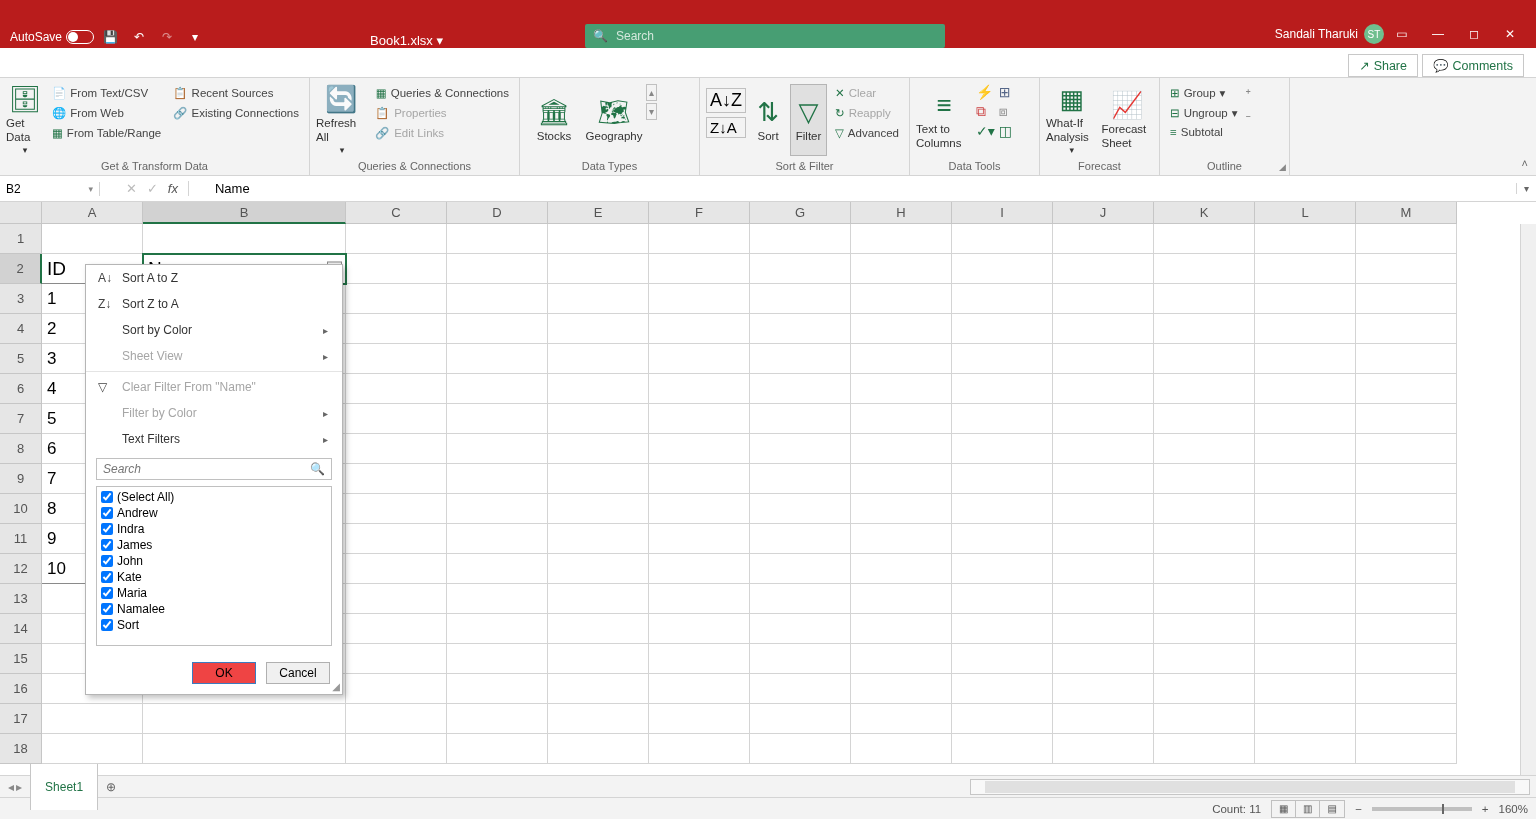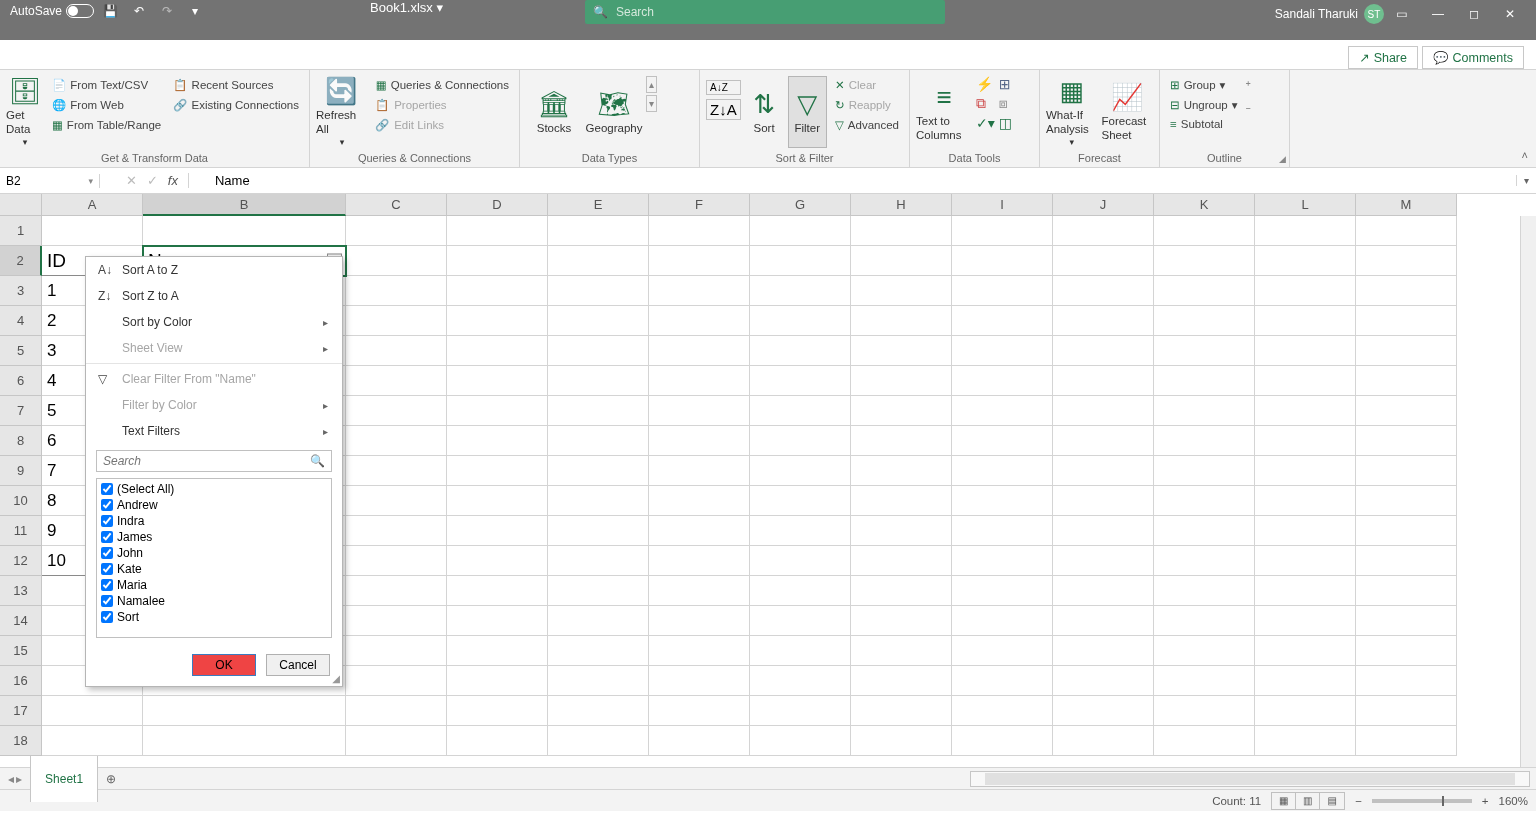--- a/index.html
+++ b/index.html
@@ -1,19 +1,19 @@
 <!DOCTYPE html>
 <html><head>
 <meta charset="utf-8">
 <style>
 * { margin: 0; padding: 0; box-sizing: border-box; font-family: "Segoe UI", Tahoma, sans-serif; }
 body { background: #fff; overflow: hidden; width: 1536px; height: 824px; position: relative; }
 
 
-.title-bar { height: 40px; background: #737373; display: flex; align-items: flex-start; color: #fff; font-size: 12px; }
+.title-bar { height: 48px; background: #b91c1c; display: flex; align-items: flex-end; color: #fff; font-size: 12px; }
 .title-left { display: flex; align-items: center; gap: 6px; padding-left: 10px; }
 .autosave { display: flex; align-items: center; gap: 4px; }
 .autosave-toggle { width: 28px; height: 14px; border: 1px solid #fff; border-radius: 8px; position: relative; }
 .autosave-toggle::after { content:""; position:absolute; width:10px; height:10px; background:#fff; border-radius:50%; top:1px; left:1px; }
 .qat-btn { width: 22px; height: 22px; display:flex; align-items:center; justify-content:center; color:#fff; cursor:pointer; }
 .title-center { position:absolute; left:370px; display:flex; align-items:center; }
 .doc-name { color:#fff; font-size:13px; }
 .searchbox { position:absolute; left:585px; width:360px; height:24px; background:#479e73; border-radius:2px; display:flex; align-items:center; padding:0 8px; color:#d4e8dc; font-size:12px; gap:8px;}
 .title-right { margin-left:auto; display:flex; align-items:center; padding-right:8px; }
 .user { display:flex; align-items:center; gap:6px; font-size:12px; }
@@ -220,21 +220,21 @@
           <span style="font-size:10px;color:#888;border:1px solid #c0c0c0;padding:2px">▴</span>
           <span style="font-size:10px;color:#888;border:1px solid #c0c0c0;padding:2px">▾</span>
         </div>
     </div>
     <div class="rgroup-label">Data Types</div>
   </div>
 
   <div class="rgroup" style="width:210px">
     <div class="rgroup-items">
       <div class="rcol" style="gap:4px;padding-top:4px">
-        <span style="font-size:10px;border:1px solid #c0c0c0;padding:1px 3px">A↓Z</span>
+        <span style="font-size:18px;border:1px solid #c0c0c0;padding:1px 3px">A↓Z</span>
         <span style="font-size:15px;border:1px solid #c0c0c0;padding:1px 3px">Z↓A</span>
       </div>
       <div class="rbtn-big">
           <span class="icon">⇅</span>
           <span>Sort</span>
         </div>
       <div class="rbtn-big active">
           <span class="icon">▽</span>
           <span>Filter</span>
         </div>

